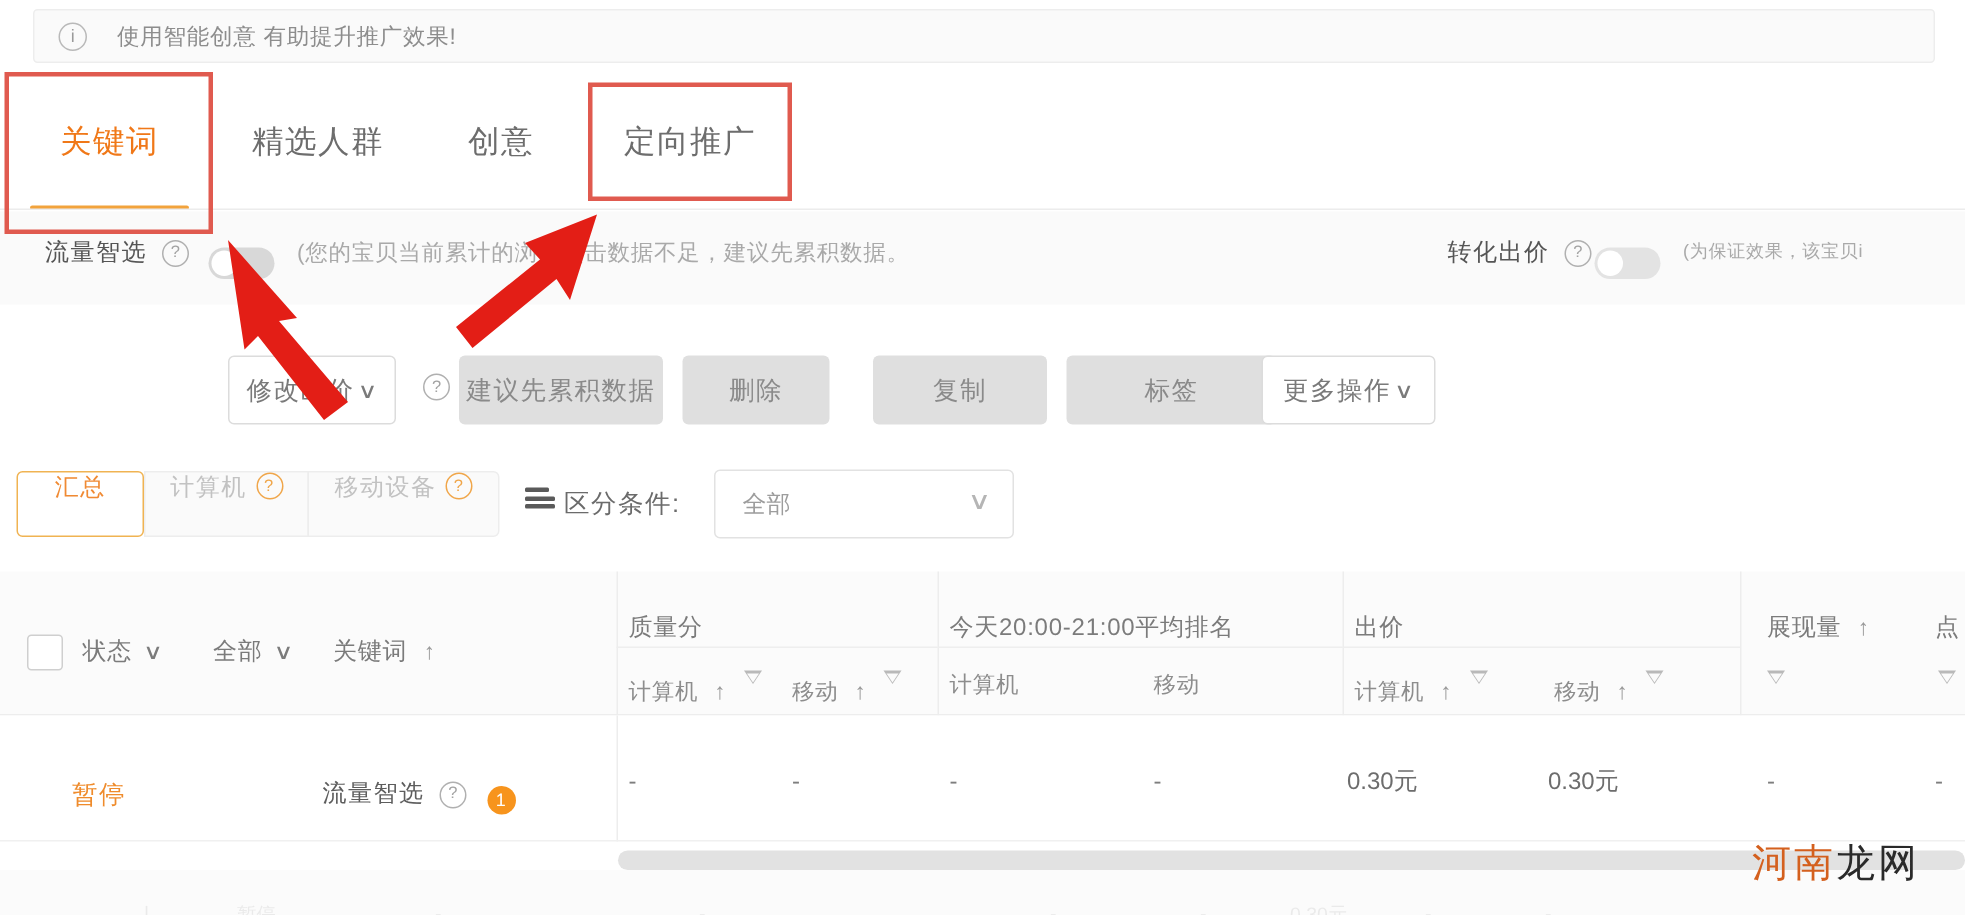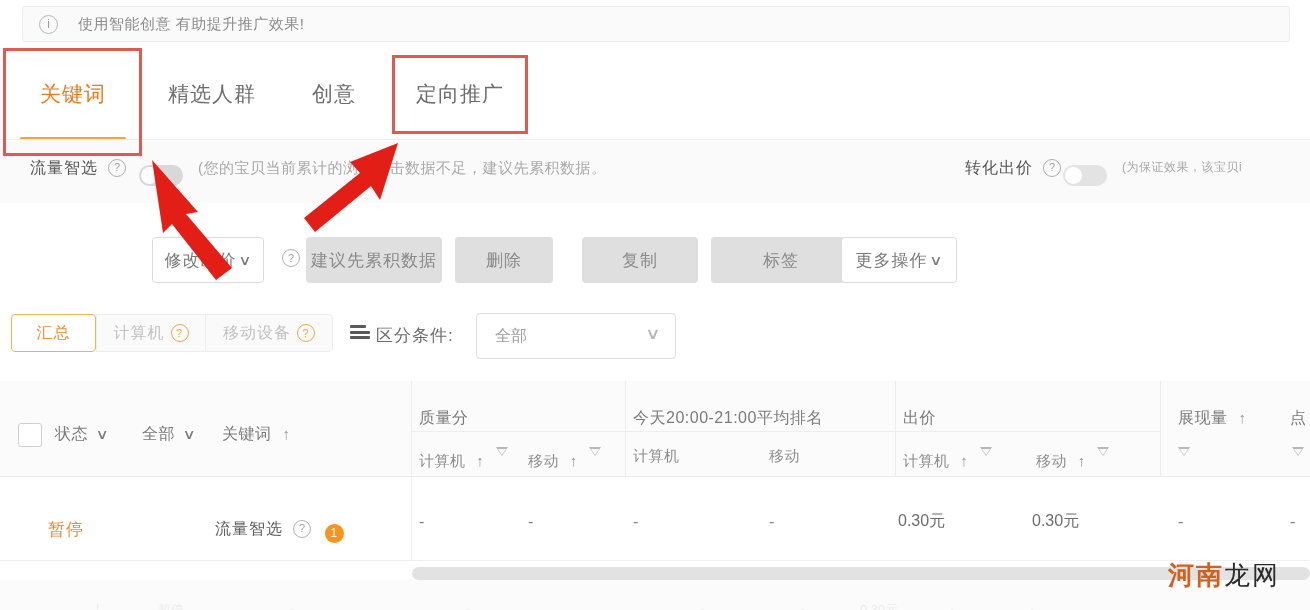--- a/index.html
+++ b/index.html
@@ -87,21 +87,21 @@
   #btn-del{left:455px;width:98px;}
   #btn-copy{left:582px;width:116px;}
   #btn-tag{left:711px;width:140px;}
   #btn-more{left:841px;width:116px;}
   .help-after{position:absolute;left:277px;top:249px;}
   .caret{display:inline-block;margin-left:4px;font-size:14px;transform:scaleX(1.3);}
 
   
   .segrow{position:absolute;left:0;top:304px;width:1310px;height:66px;background:#fff;}
   .seg{
-    position:absolute;top:314px;height:38px;display:flex;align-items:center;justify-content:center;
+    position:absolute;top:314px;height:44px;display:flex;justify-content:center;
     font-size:16px;box-sizing:border-box;cursor:pointer;letter-spacing:1px;
   }
   #seg0{left:11px;width:85px;border:1px solid #f0b352;border-radius:4px;background:#fff;color:#f08a33;z-index:2;}
   #seg1{left:96px;width:110px;background:#fafafa;border:1px solid #ededed;color:#c2c2c2;}
   #seg2{left:205px;width:128px;background:#fafafa;border:1px solid #ededed;border-radius:0 4px 4px 0;color:#c2c2c2;}
   .q-orange{
     width:16px;height:16px;border:1px solid #f0a64a;border-radius:50%;
     display:inline-flex;align-items:center;justify-content:center;
     font-size:11px;color:#f0a64a;line-height:1;margin-left:6px;
   }
@@ -171,21 +171,21 @@
   .anno-box{position:absolute;border:3px solid #e05a4f;box-sizing:border-box;pointer-events:none;}
   #anno-keyword{left:3px;top:48px;width:139px;height:108px;}
   #anno-target{left:392px;top:55px;width:136px;height:79px;}
   .anno-svg{position:absolute;left:0;top:0;width:1310px;height:610px;pointer-events:none;}
 
   
   .watermark{
     position:absolute;left:1168px;top:558px;font-size:26px;letter-spacing:2px;
     font-family:"Liberation Sans","DejaVu Sans",sans-serif;
   }
-  .watermark .wm-a{color:#d4601e;font-weight:bold;}
+  .watermark .wm-a{color:#d4601e;}
   .watermark .wm-b{color:#2a2a2a;}
 </style>
 </head>
 <body>
 
 <div class="page">
 
   <div class="notice">
     <span class="info-circle">i</span>
     <span class="notice-text">使用智能创意  有助提升推广效果!</span>

